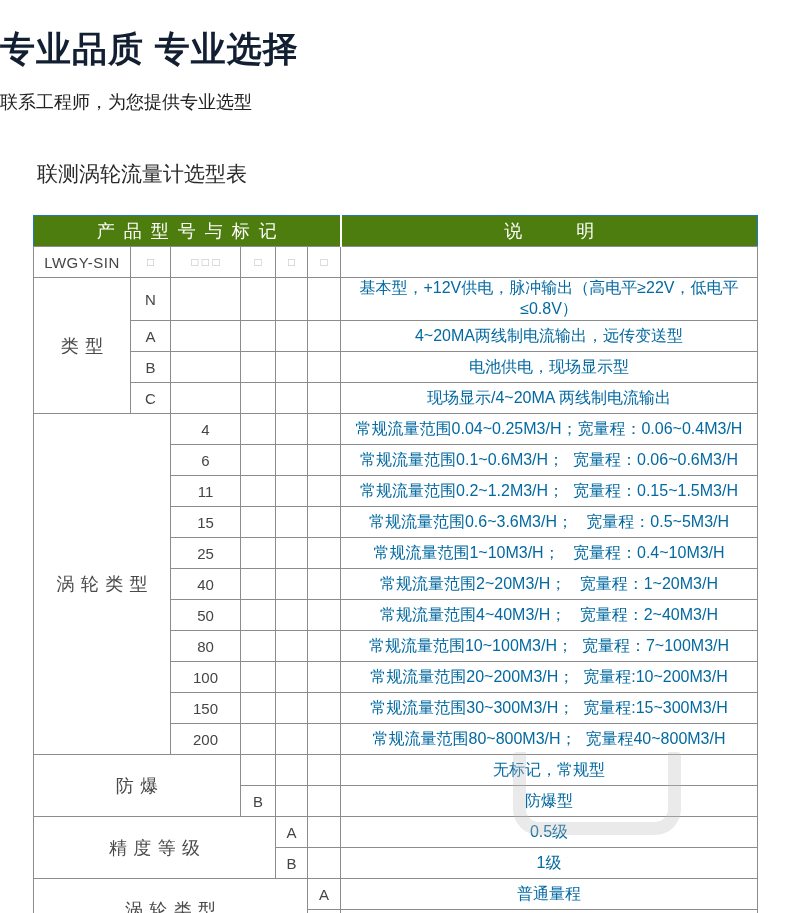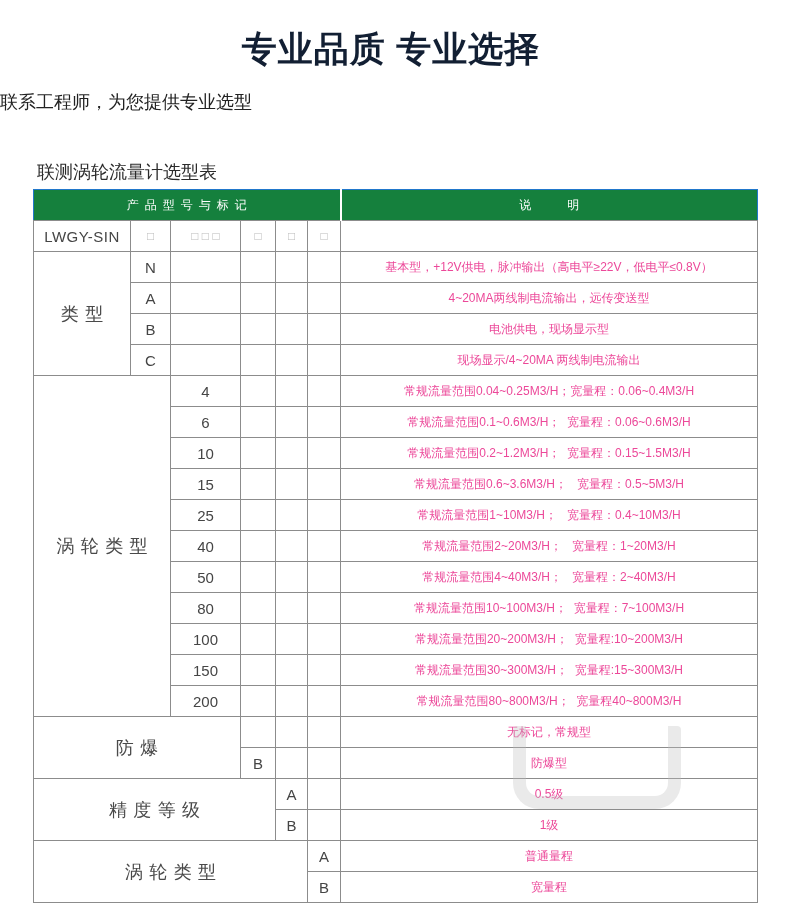--- a/index.html
+++ b/index.html
@@ -5,60 +5,60 @@
   html,body{margin:0;padding:0;background:#ffffff;}
   body{
     width:790px;height:913px;
     font-family:"Liberation Sans","DejaVu Sans",sans-serif;
     color:#4a4a4a;
     position:relative;
     overflow:hidden;
   }
   .page-title{
     margin:26px 8px 0 0;
-    text-align:center;
+    text-align:left;
     font-size:35px;
     font-weight:bold;
     color:#121f33;
     letter-spacing:1px;
   }
   .page-subtitle{
     margin:17px 0 0 0;
     text-align:left;
     font-size:18px;
     color:#222222;
     font-family:Liberation Serif, serif;
   }
   .section-title{
-    margin:46px 0 5px 37px;
-    font-size:18px;
+    margin:46px 0 27px 37px;
+    font-size:21px;
     font-weight:400;
     color:#2b2b2b;
   }
   .table-wrap{
     position:relative;
     margin-left:33px;
     width:724px;
   }
   table{
     border-collapse:collapse;
     table-layout:fixed;
     width:724px;
   }
   th,td{
     border:1px solid #8c8c8c;
     padding:0;
     text-align:center;
     overflow:hidden;
   }
   thead th{
-    background:#15803d;
+    background:#4d7c0f;
     color:#ffffff;
     font-weight:400;
-    font-size:12px;
+    font-size:18px;
     height:30px;
   }
   th.th-left{
     letter-spacing:0.5em;
     text-indent:0.5em;
     border-right:2px solid #ffffff;
     border-left:1px solid #2177cb;
     border-top:1px solid #2177cb;
   }
   th.th-right{
@@ -82,22 +82,22 @@
     font-size:18px;
     color:#4a4a4a;
     letter-spacing:0.35em;
     text-indent:0.35em;
   }
   td.code{
     font-size:15px;
     color:#454545;
   }
   td.desc{
-    font-size:12px;
-    color:#ec4899;
+    font-size:16px;
+    color:#0369a1;
     white-space:pre-wrap;
   }
   .watermark{
     position:absolute;
     left:480px;
     top:537px;
     width:142px;
     height:70px;
     border-left:13px solid rgba(190,190,190,0.32);
     border-right:13px solid rgba(190,190,190,0.32);
@@ -182,21 +182,21 @@
           <td class="desc">常规流量范围0.04~0.25M3/H；宽量程：0.06~0.4M3/H</td>
         </tr>
         <tr>
           <td class="code">6</td>
           <td class="slot"></td>
           <td class="slot"></td>
           <td class="slot"></td>
           <td class="desc">常规流量范围0.1~0.6M3/H；  宽量程：0.06~0.6M3/H</td>
         </tr>
         <tr>
-          <td class="code">10</td>
+          <td class="code">11</td>
           <td class="slot"></td>
           <td class="slot"></td>
           <td class="slot"></td>
           <td class="desc">常规流量范围0.2~1.2M3/H；  宽量程：0.15~1.5M3/H</td>
         </tr>
         <tr>
           <td class="code">15</td>
           <td class="slot"></td>
           <td class="slot"></td>
           <td class="slot"></td>

